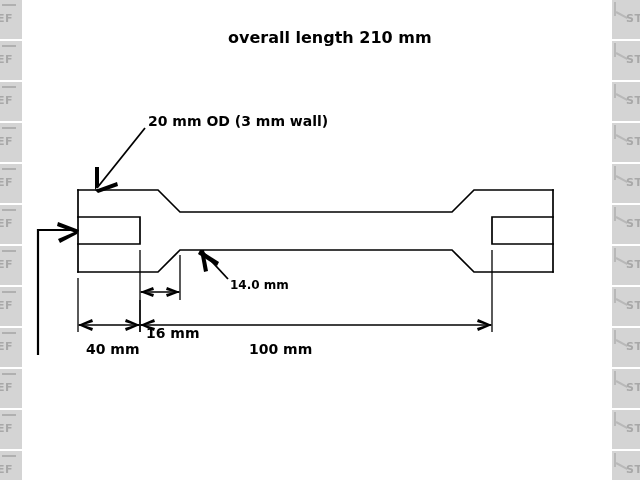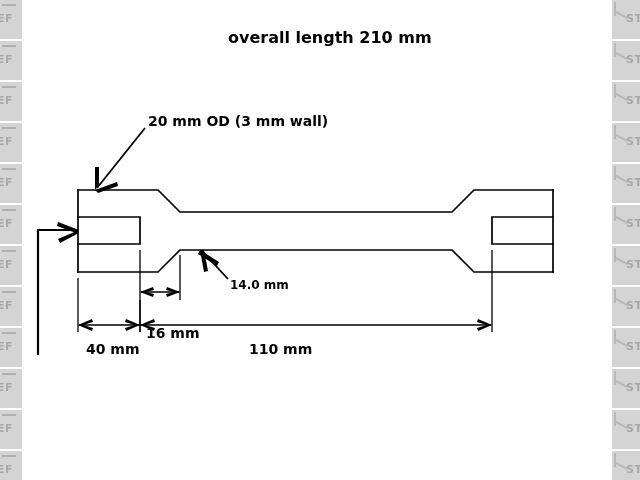--- a/index.html
+++ b/index.html
@@ -281,16 +281,16 @@
 
   <div class="dwg-label" id="lbl-od">20 mm OD (3 mm wall)</div>
 
 
   <div class="dwg-label" id="lbl-d140">14.0 mm</div>
 
   <div class="dwg-label" id="lbl-d16">16 mm</div>
 
   <div class="dwg-label" id="lbl-d40">40 mm</div>
 
-  <div class="dwg-label" id="lbl-d130">110 mm</div>
+  <div class="dwg-label" id="lbl-d130">100 mm</div>
 
 
 </div>
 
 </body></html>

